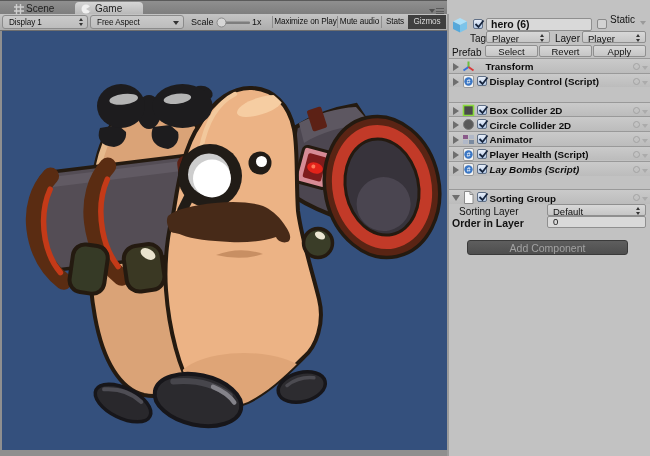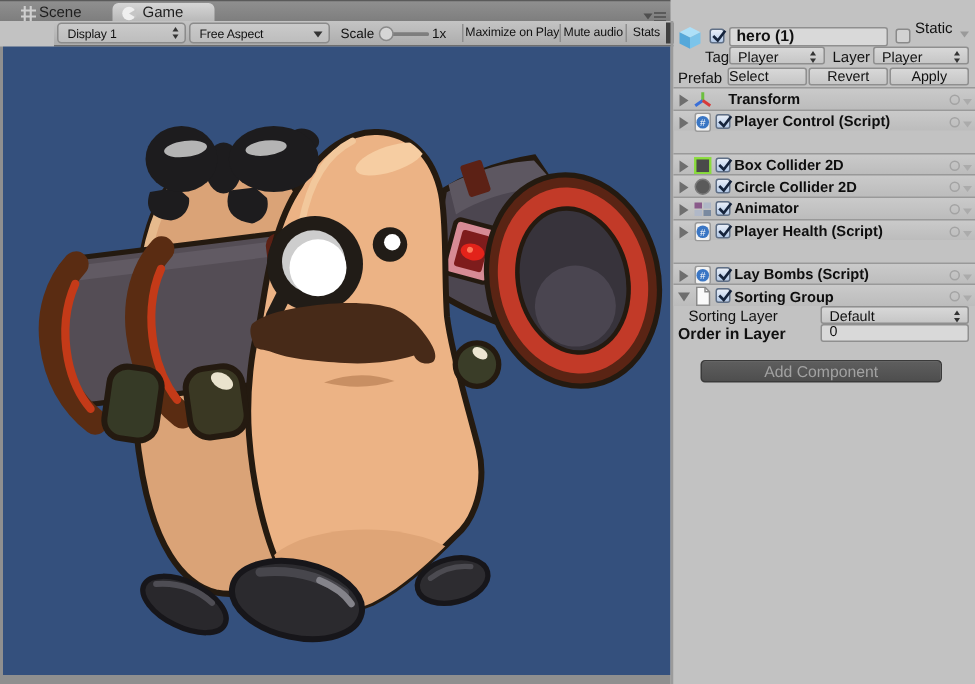--- a/index.html
+++ b/index.html
@@ -14,21 +14,21 @@
 .tab { position:absolute; top:1px; height:13px; border-radius:4px 4px 0 0; font-size:10px; font-weight:700; color:#1e1e1e; }
 .tab .lbl { position:absolute; top:1px; font-weight:400; }
 #tab-scene { left:8px; width:64px; background:none; }
 #tab-game  { left:75px; width:68px; background:linear-gradient(#d6d6d6,#b6b6b6); }
 #tab-insp  { left:3px; width:79px; background:linear-gradient(#d6d6d6,#bdbdbd); }
 .menu-ico { position:absolute; top:7px; width:15px; height:6px; }
 .menu-ico .tri { position:absolute; left:0; top:1px; width:0; height:0; border-left:3px solid transparent; border-right:3px solid transparent; border-top:4px solid #4f4f4f; }
 .menu-ico .bars { position:absolute; left:7px; top:0; width:8px; height:6px; background:repeating-linear-gradient(#5a5a5a 0 1.4px, transparent 1.4px 2.6px); }
 
 
-#toolbar { position:absolute; left:0; top:14px; width:447px; height:17px; background:linear-gradient(#c4c4c4,#adadad); border-bottom:1px solid #6e6e6e; font-size:9px; color:#111;margin-left:36px; }
+#toolbar { position:absolute; left:0; top:14px; width:447px; height:17px; background:linear-gradient(#c4c4c4,#adadad); border-bottom:1px solid #6e6e6e; font-size:9px; color:#111; }
 .tbtn { position:absolute; top:1px; height:14px; white-space:nowrap; font-size:8.2px; letter-spacing:-0.1px; background:linear-gradient(#cacaca,#bdbdbd); border:1px solid #8b8b8b; border-radius:3px; text-align:center; line-height:13px; }
 #toolbar .sep { position:absolute; top:2px; width:1px; height:12px; background:#8e8e8e; }
 
 
 #vp { position:absolute; left:2px; top:31px; width:445px; height:419px; background:#34507d; }
 #left-edge { position:absolute; left:0; top:31px; width:2px; height:425px; background:#8f8f8f; }
 #bottom-edge { position:absolute; left:0; top:450px; width:447px; height:6px; background:#8f8f8f; }
 #divider { position:absolute; left:447px; top:14px; width:2px; height:442px; background:#9b9b9b; }
 
 
@@ -207,38 +207,38 @@
     <svg style="position:absolute;left:3px;top:3px;" width="16" height="16">
       <polygon points="8,1 15,4.5 8,8 1,4.5" fill="#aee0f8"></polygon>
       <polygon points="1,4.5 8,8 8,15.5 1,12" fill="#55a8da"></polygon>
       <polygon points="15,4.5 8,8 8,15.5 15,12" fill="#7cc4ea"></polygon>
     </svg>
     <div class="chk" style="left:24px; top:5px;">
         <svg width="13" height="13">
           <path d="M2.5 6 L5.5 9 L10.5 2.5" stroke="#16243c" stroke-width="1.8" fill="none"></path>
         </svg>
       </div>
-    <div class="field" style="left:37px; top:4px; width:106px; height:13px; font-weight:700; font-size:10.5px; line-height:11px; padding-left:4px; background:#d9d9d9;">hero (1)</div>
+    <div class="field" style="left:37px; top:4px; width:106px; height:13px; font-weight:700; font-size:10.5px; line-height:11px; padding-left:4px; background:#d9d9d9;">hero (6)</div>
     <div style="position:absolute; left:148px; top:5px; width:10px; height:10px; border:1px solid #8a8a8a; border-radius:2px; background:#d2d2d2;"></div>
     <span style="position:absolute; left:161px; top:0;">Static</span>
     <span style="position:absolute; left:191px; top:7px; border-left:3.5px solid transparent; border-right:3.5px solid transparent; border-top:4.5px solid #9a9a9a;"></span>
 
     <span style="position:absolute; left:21px; top:19px;">Tag</span>
     <div class="drop" style="left:37px; top:17px; width:64px; height:12px;">
         <span style="position:absolute;left:5px;top:1px;">Player</span>
         <span class="updown" style="right:3px; top:2px;"></span>
       </div>
     <span style="position:absolute; left:106px; top:19px;">Layer</span>
     <div class="drop" style="left:133px; top:17px; width:64px; height:12px;">
         <span style="position:absolute;left:5px;top:1px;">Player</span>
         <span class="updown" style="right:3px; top:2px;"></span>
       </div>
 
     <span style="position:absolute; left:3px; top:33px;">Prefab</span>
-    <div class="drop" style="left:36px; top:31px; width:53px; height:12px; ">Select</div>
+    <div class="drop" style="left:36px; top:31px; width:53px; height:12px; text-align:center;">Select</div>
     <div class="drop" style="left:90px; top:31px; width:53px; height:12px; text-align:center;">Revert</div>
     <div class="drop" style="left:144px; top:31px; width:53px; height:12px; text-align:center;">Apply</div>
 
     <div class="comp" style="top:44px;">
         <span class="fold"></span>
       <svg class="cicon">
           <path d="M6.5 7 L6.5 1.5" stroke="#6cbf3f" stroke-width="2"></path>
           <path d="M6.5 7 L1.5 10.5" stroke="#3a6fd8" stroke-width="2"></path>
           <path d="M6.5 7 L11.5 10.5" stroke="#d83a3a" stroke-width="2"></path>
         </svg>
@@ -251,21 +251,21 @@
       <svg class="cicon">
           <rect x="1.5" y="0.5" width="10" height="12" rx="1.5" fill="#f2f2f2" stroke="#9a9a9a"></rect>
           <circle cx="6.5" cy="6.5" r="4.2" fill="#3a76c4"></circle>
           <text x="6.5" y="9" font-size="6.5" fill="#fff" text-anchor="middle" font-family="Liberation Sans">#</text>
         </svg>
       <div class="chk ccheck">
           <svg width="13" height="13">
             <path d="M2.5 6 L5.5 9 L10.5 2.5" stroke="#16243c" stroke-width="1.8" fill="none"></path>
           </svg>
         </div>
-      <span class="name">Player Control (Script)</span>
+      <span class="name">Display Control (Script)</span>
         <span class="gear"></span>
       </div>
 
 
     <div class="comp" style="top:87.8px;">
         <span class="fold"></span>
       <svg class="cicon">
           <rect x="1.5" y="1.5" width="10" height="10" fill="#4a4a4a" stroke="#8adc3c" stroke-width="1.6"></rect>
         </svg>
       <div class="chk ccheck">
@@ -317,21 +317,21 @@
         </svg>
       <div class="chk ccheck">
           <svg width="13" height="13">
             <path d="M2.5 6 L5.5 9 L10.5 2.5" stroke="#16243c" stroke-width="1.8" fill="none"></path>
           </svg>
         </div>
       <span class="name">Player Health (Script)</span>
         <span class="gear"></span>
       </div>
 
-    <div class="comp" style="top:161px;">
+    <div class="comp" style="top:147px;font-style:italic;">
         <span class="fold"></span>
       <svg class="cicon">
           <rect x="1.5" y="0.5" width="10" height="12" rx="1.5" fill="#f2f2f2" stroke="#9a9a9a"></rect>
           <circle cx="6.5" cy="6.5" r="4.2" fill="#3a76c4"></circle>
           <text x="6.5" y="9" font-size="6.5" fill="#fff" text-anchor="middle" font-family="Liberation Sans">#</text>
         </svg>
       <div class="chk ccheck">
           <svg width="13" height="13">
             <path d="M2.5 6 L5.5 9 L10.5 2.5" stroke="#16243c" stroke-width="1.8" fill="none"></path>
           </svg>

